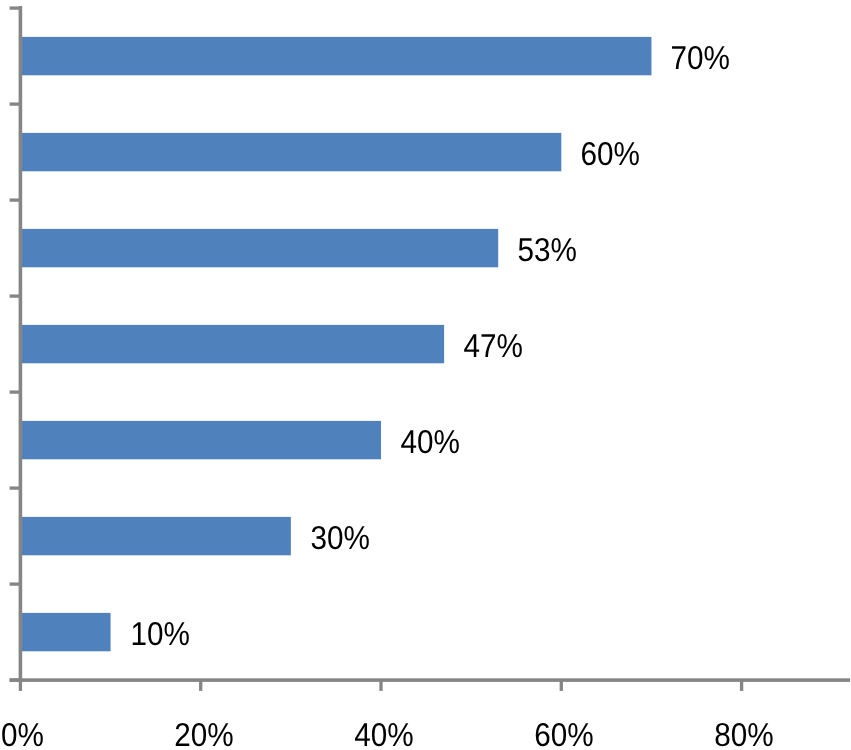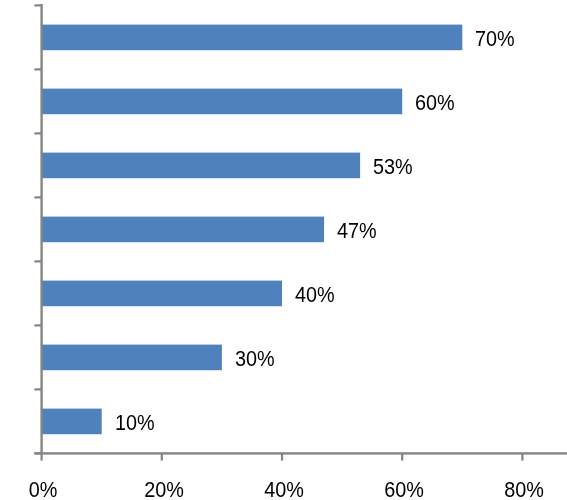--- a/index.html
+++ b/index.html
@@ -13,21 +13,20 @@
     height: 500px;
     overflow: hidden;
     font-family: "Liberation Sans", sans-serif;
     -webkit-font-smoothing: antialiased;
   }
   #chart-root {
     position: relative;
     width: 491px;
     height: 500px;
     background: #ffffff;
-    margin-left: 28px;
   }
   #plot-svg {
     position: absolute;
     left: 0;
     top: 0;
   }
   .data-label {
     position: absolute;
     font-family: "Liberation Sans", sans-serif;
     font-size: 22px;

